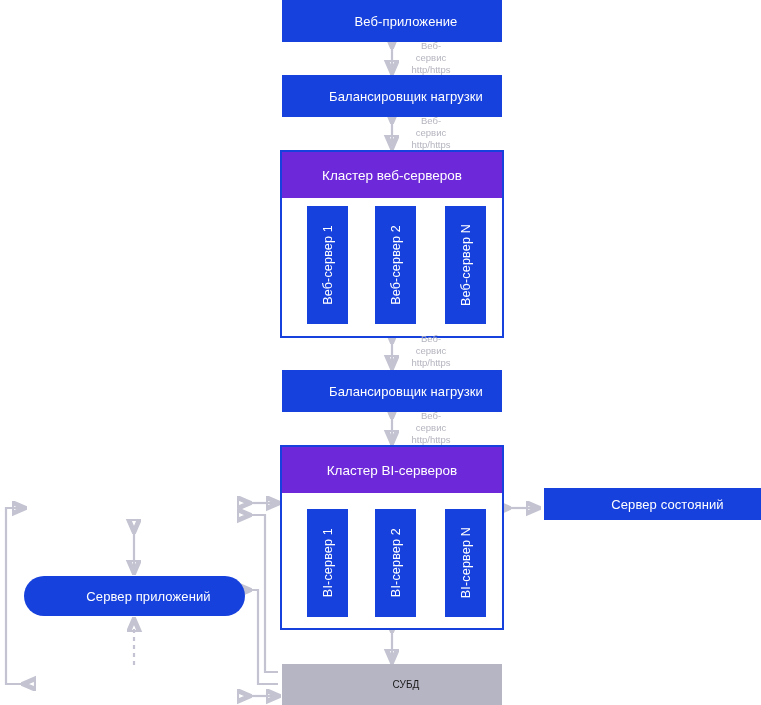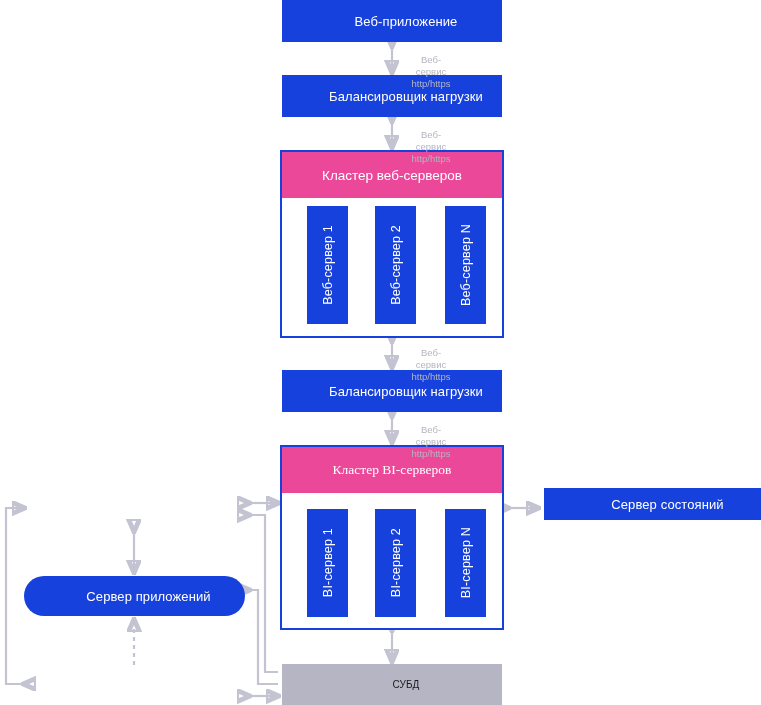--- a/index.html
+++ b/index.html
@@ -33,21 +33,21 @@
   
   .cluster{
     position:absolute;
     border:2px solid #1741dc;
     background:#ffffff;
     box-sizing:border-box;
     z-index:2;
   }
   .cluster-title{
     position:absolute;left:0;top:0;right:0;
-    background:#ec4899;
+    background:#6d28d9;
     color:#ffffff;
     font-size:13.5px;
     display:flex;align-items:center;justify-content:center;
     box-sizing:border-box;
   }
 
   
   .vnode{
     position:absolute;
     background:#1741dc;
@@ -66,21 +66,20 @@
 
   
   .edge-label{
     position:absolute;
     color:#b4b4bf;
     font-size:9.5px;
     line-height:12px;
     text-align:center;
     white-space:pre-line;
     z-index:4;
-    margin-top:14px;
   }
 
   svg.wires{
     position:absolute;left:0;top:0;
     width:761px;height:705px;
     z-index:1;
     overflow:visible;
   }
   svg.wires path,svg.wires line{
     stroke:#c3c3d1;
@@ -165,21 +164,21 @@
 
   <div class="node" style="left:282px;top:370px;width:220px;height:42px;">
     <span>Балансировщик нагрузки</span>
   </div>
 
   <div class="edge-label" style="left:396px;top:410px;width:70px;">Веб-
 сервис
 http/https</div>
 
   <div class="cluster" style="left:280px;top:445px;width:224px;height:185px;">
-    <div class="cluster-title" style="height:46px;font-family:Liberation Serif, serif;">
+    <div class="cluster-title" style="height:46px;">
       <span>Кластер BI-серверов</span>
     </div>
   </div>
   <div class="vnode" style="left:307px;top:509px;width:41px;height:108px;">
     <span>BI-сервер 1</span>
   </div>
   <div class="vnode" style="left:375px;top:509px;width:41px;height:108px;">
     <span>BI-сервер 2</span>
   </div>
   <div class="vnode" style="left:445px;top:509px;width:41px;height:108px;">

